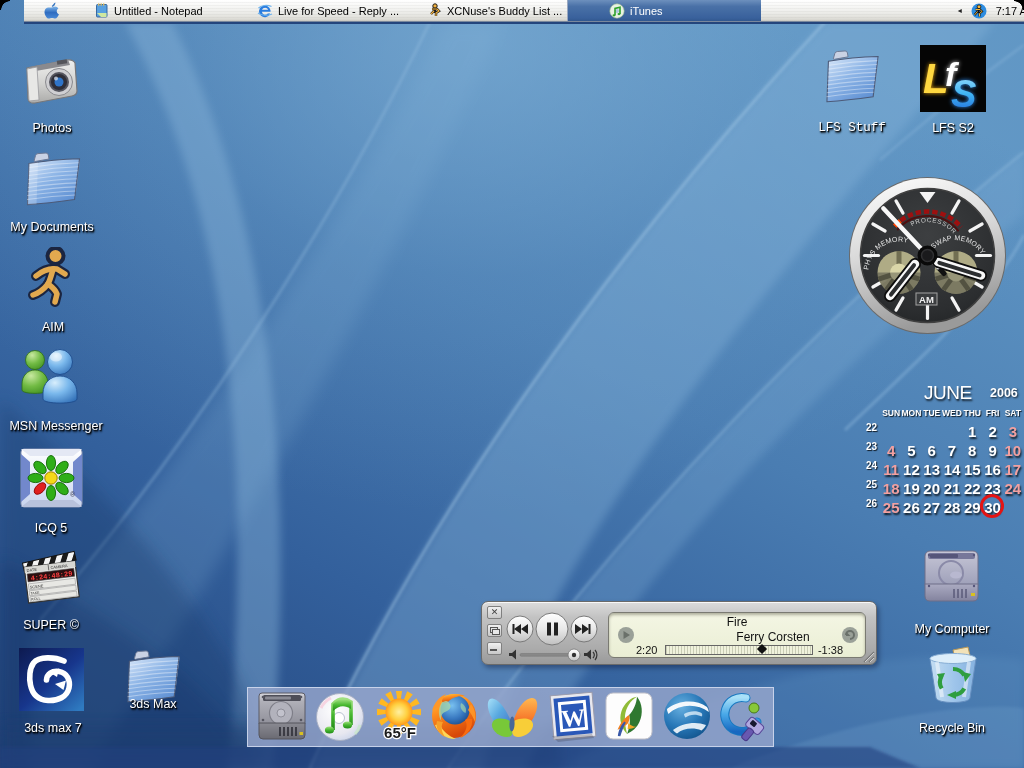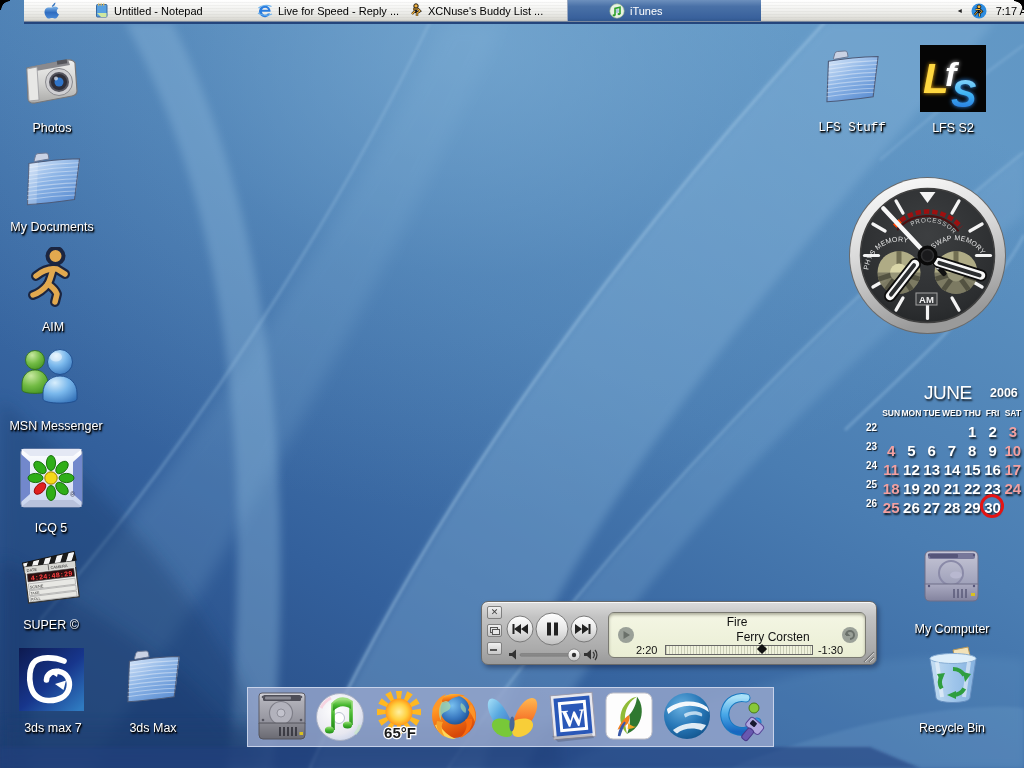--- a/index.html
+++ b/index.html
@@ -96,21 +96,21 @@
         </svg>
   Untitled - Notepad
  </div>
  <div class="titem" style="left:233px;width:150px;">
   <svg class="ic" width="16" height="15" viewBox="0 0 16 15">
           <path d="M13.5,7.2 A5.8,5.8 0 1 0 13.2,10.5 L10.8,10.5 A3.3,3.3 0 0 1 4.9,8.7 L13.5,8.7 Z M5,6.8 A3.3,3.3 0 0 1 11.2,6.8 Z" fill="#2a7de0"></path>
           <path d="M1.5,5 C4,2.5 10,1.5 14.5,3.5 M1,10 C4,12.5 11,13 15,11" stroke="#6db2ec" stroke-width="1.1" fill="none"></path>
         </svg>
   Live for Speed - Reply ...
  </div>
- <div class="titem" style="left:386px;width:150px;">
+ <div class="titem" style="left:405px;width:150px;">
   <svg class="ic" width="13" height="15" viewBox="0 0 13 15">
           <circle cx="6" cy="3" r="2.2" fill="#f2b13c" stroke="#1a1a1a" stroke-width="1"></circle>
           <path d="M3,6 L8,6 L10,8 L7,10 L7,13 M5,8 L2,11 M6,7 L6,10" stroke="#1a1a1a" stroke-width="2.4" fill="none"></path>
           <path d="M3,6 L8,6 L10,8 L7,10 L7,13 M5,8 L2,11" stroke="#f2b13c" stroke-width="1.2" fill="none"></path>
         </svg>
   XCNuse's Buddy List ...
  </div>
  <div class="titem" id="titunes" style="left:543px;width:159px;padding-left:34px;">
   <svg class="ic" style="margin-left:7px" width="16" height="16" viewBox="0 0 16 16">
           <circle cx="8" cy="8" r="7.2" fill="#e8f2e2" stroke="#9ab890" stroke-width="0.6"></circle>
@@ -298,21 +298,21 @@
         <path d="M6.2,21.5 C22,19 40,17.3 55.4,16.8" fill="none"></path>
   <path d="M5.9,25.5 C22,23 40,21.3 54.9,20.8" fill="none"></path>
         <path d="M5.5,29.5 C22,27 40,25.3 54.4,24.8" fill="none"></path>
   <path d="M5.2,33.5 C22,31 40,29.3 53.9,28.8" fill="none"></path>
         <path d="M4.9,37.5 C22,35 40,33.3 53.4,32.9" fill="none"></path>
   <path d="M4.6,41.5 C22,39 40,37.4 52.9,36.9" fill="none"></path>
         <path d="M4.3,45.5 C22,43 40,41.4 52.4,41" fill="none"></path>
   <path d="M4,49.5 C22,47 40,45.5 52,45" fill="none"></path>
  </g>
 </svg>
-<div class="dlabel" style="left:93px;top:721px;width:120px;text-align:center;">3ds Max</div>
+<div class="dlabel" style="left:93px;top:697px;width:120px;text-align:center;">3ds Max</div>
 
 <svg class="dicon" style="left:822px;top:48px" width="62" height="59" viewBox="0 0 62 60">
  <path d="M49,12 L57,9.5 L53,42 L47,44 Z" fill="#93aed4"></path>
  <path d="M11,11 L12.5,5.6 Q13,3.8 15,3.6 L23,3 Q25,3 25.3,5 L26,9 L12,11.5 Z" fill="#c9d2e4" stroke="#6b7894" stroke-width="1"></path>
  <path d="M6,13.5 C22,10.8 40,9.2 56.5,8.7 L51.5,49.5 C34,52 17,53.8 4.5,54.6 Z" fill="url(#fold)" stroke="#4c5a78" stroke-width="1.1"></path>
  <g stroke="#ffffff" stroke-width="1.1" opacity="0.38">
   <path d="M6.6,17.5 C22,15 40,13.3 55.8,12.8" fill="none"></path>
         <path d="M6.2,21.5 C22,19 40,17.3 55.4,16.8" fill="none"></path>
   <path d="M5.9,25.5 C22,23 40,21.3 54.9,20.8" fill="none"></path>
         <path d="M5.5,29.5 C22,27 40,25.3 54.4,24.8" fill="none"></path>
@@ -597,21 +597,21 @@
         </svg>
   <svg style="position:absolute;right:6px;top:13px" width="18" height="18" viewBox="0 0 18 18">
           <circle cx="9" cy="9" r="8" fill="#9aa098"></circle>
           <path d="M5,9 A4,4 0 1 1 9,13" stroke="#6a706a" stroke-width="2" fill="none"></path>
           <path d="M5,5.5 L5,10 L9.5,10 Z" fill="#6a706a"></path>
         </svg>
   <div style="position:absolute;left:27px;top:31px;font-size:11px;color:#111;">2:20</div>
   <div style="position:absolute;left:56px;top:32px;width:146px;height:8px;border:1px solid #666;background:repeating-linear-gradient(90deg,#c8ccb4 0,#c8ccb4 1px,#f0f2dc 1px,#f0f2dc 3px);">
    <div style="position:absolute;left:91px;top:-2px;width:10px;height:10px;background:#111;transform:rotate(45deg) scale(0.72);"></div>
   </div>
-  <div style="position:absolute;right:22px;top:31px;font-size:11px;color:#111;">-1:30</div>
+  <div style="position:absolute;right:22px;top:31px;font-size:11px;color:#111;">-1:38</div>
  </div>
  <svg style="position:absolute;right:1px;bottom:1px" width="14" height="14" viewBox="0 0 14 14">
         <path d="M13,3 L3,13 M13,8 L8,13" stroke="#777" stroke-width="1.4"></path>
         <path d="M13,4 L4,13 M13,9 L9,13" stroke="#e0e0e0" stroke-width="0.8"></path>
       </svg>
 </div>
 
 <div id="dock" style="position:absolute;left:247px;top:687px;width:525px;height:58px;background:rgba(153,168,205,0.8);border:1px solid rgba(210,220,240,0.85);"></div>
 <svg class="dicon" style="left:256px;top:691px" width="52" height="51" viewBox="0 0 52 51">
  <defs>

